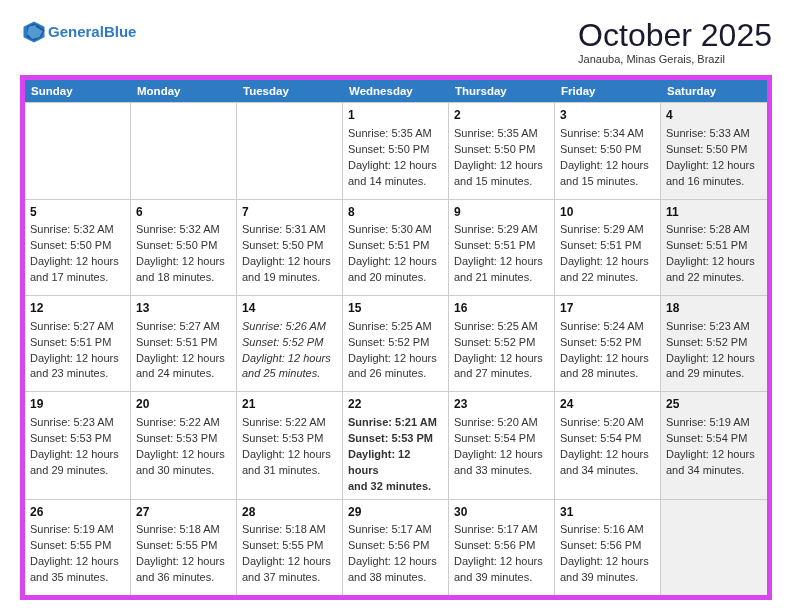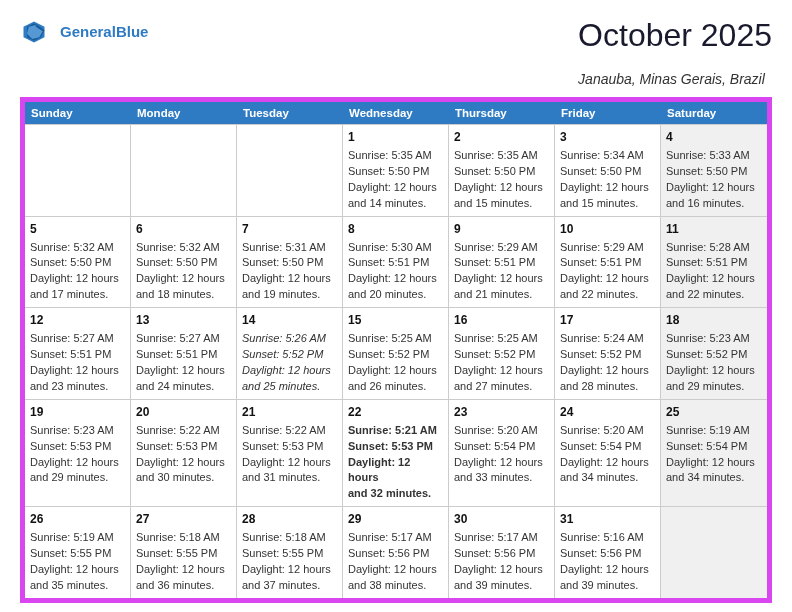--- a/index.html
+++ b/index.html
@@ -19,21 +19,21 @@
     }
     .header {
       display: flex;
       justify-content: space-between;
       align-items: flex-start;
       margin-bottom: 10px;
     }
     .logo {
       display: flex;
       align-items: center;
-      gap: 12px;
+      gap: 0;
     }
     .logo-text {
       font-size: 15px;
       font-weight: bold;
       color: #1a1a2e;
       line-height: 1.15;
     }
     .logo-text span {
       color: #2e7bc4;
     }
@@ -43,24 +43,23 @@
     }
     .title-block {
     }
     .month-title {
       font-size: 32px;
       font-weight: 300;
       color: #1a1a2e;
       line-height: 1.1;
     }
     .location {
-      font-size: 14px;
+      font-size: 11px;
       color: #333;
-      margin-top: 18px;
-      font-style: italic;
+      margin-top: 0;
     }
     .calendar {
       flex: 1;
       display: flex;
       flex-direction: column;
       border: 5px solid #d946ef;
     }
     .cal-header {
       display: grid;
       grid-template-columns: repeat(7, 1fr);

